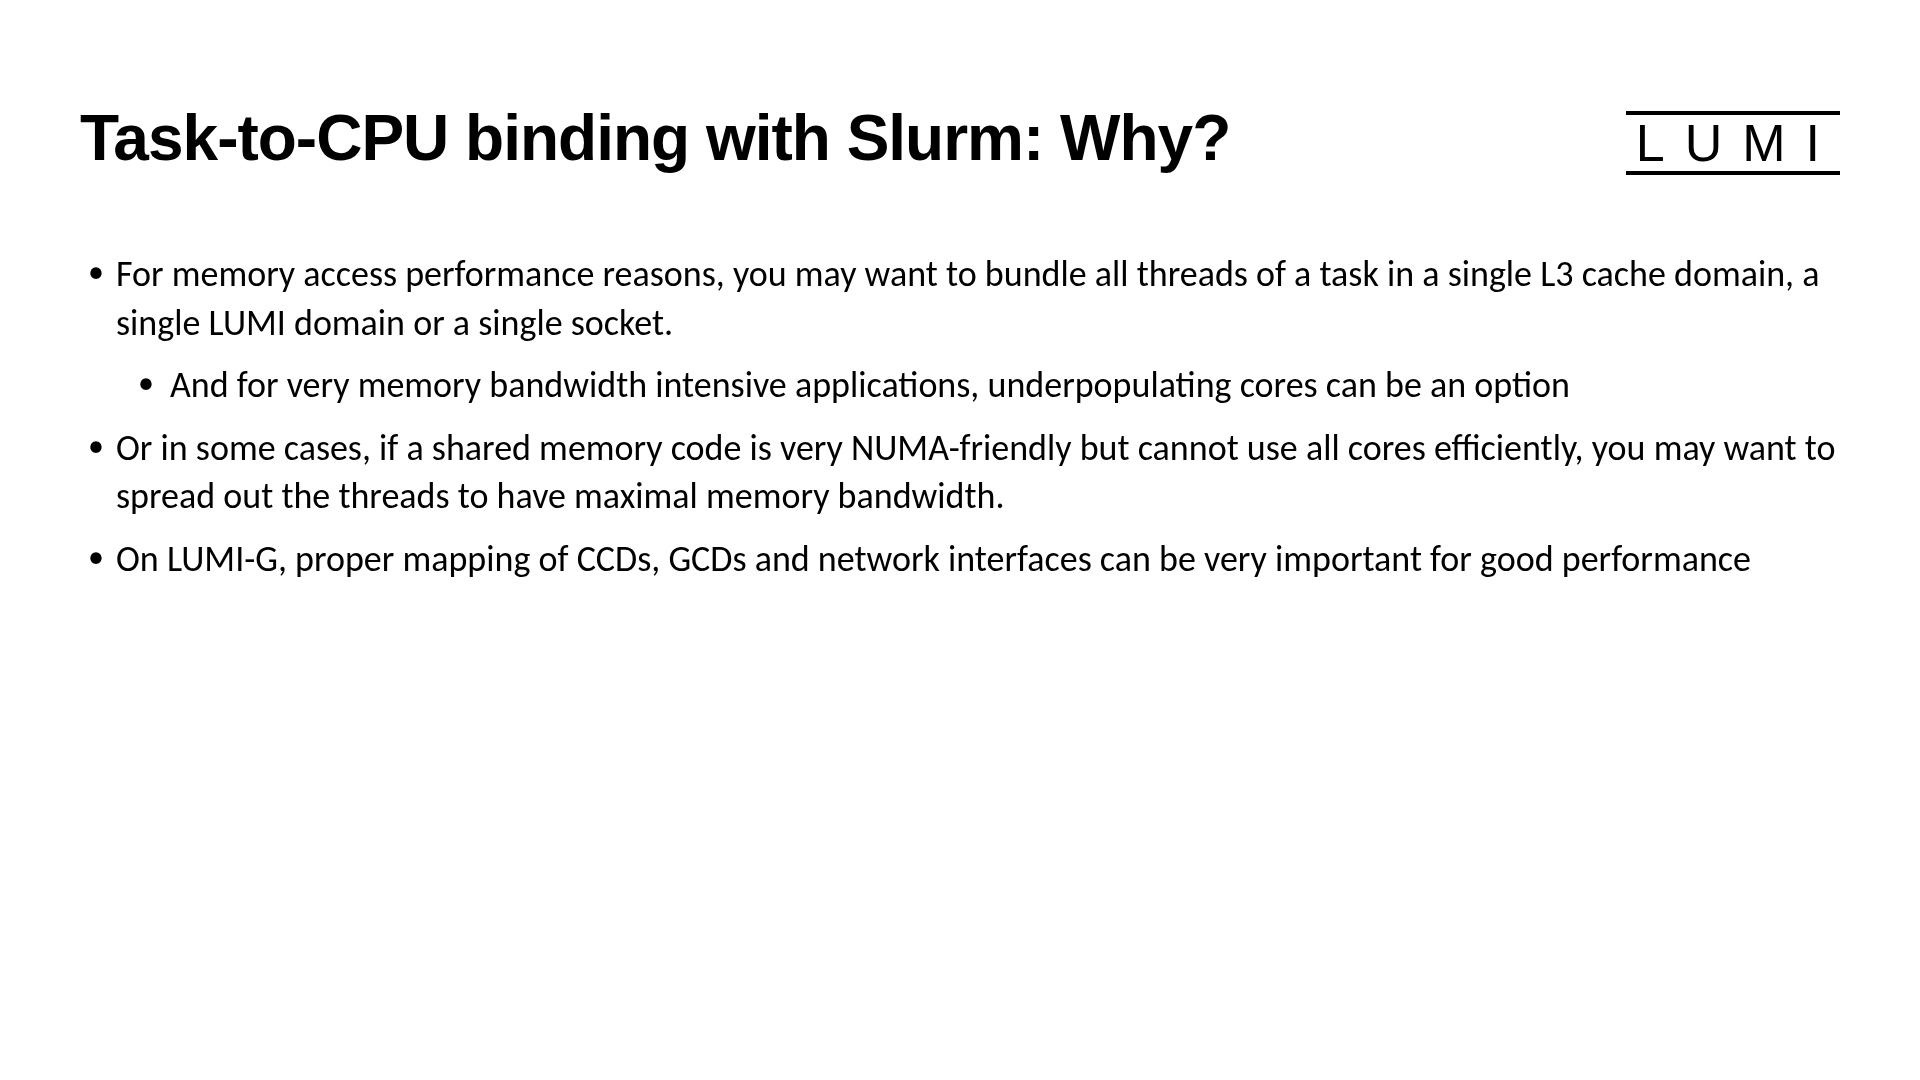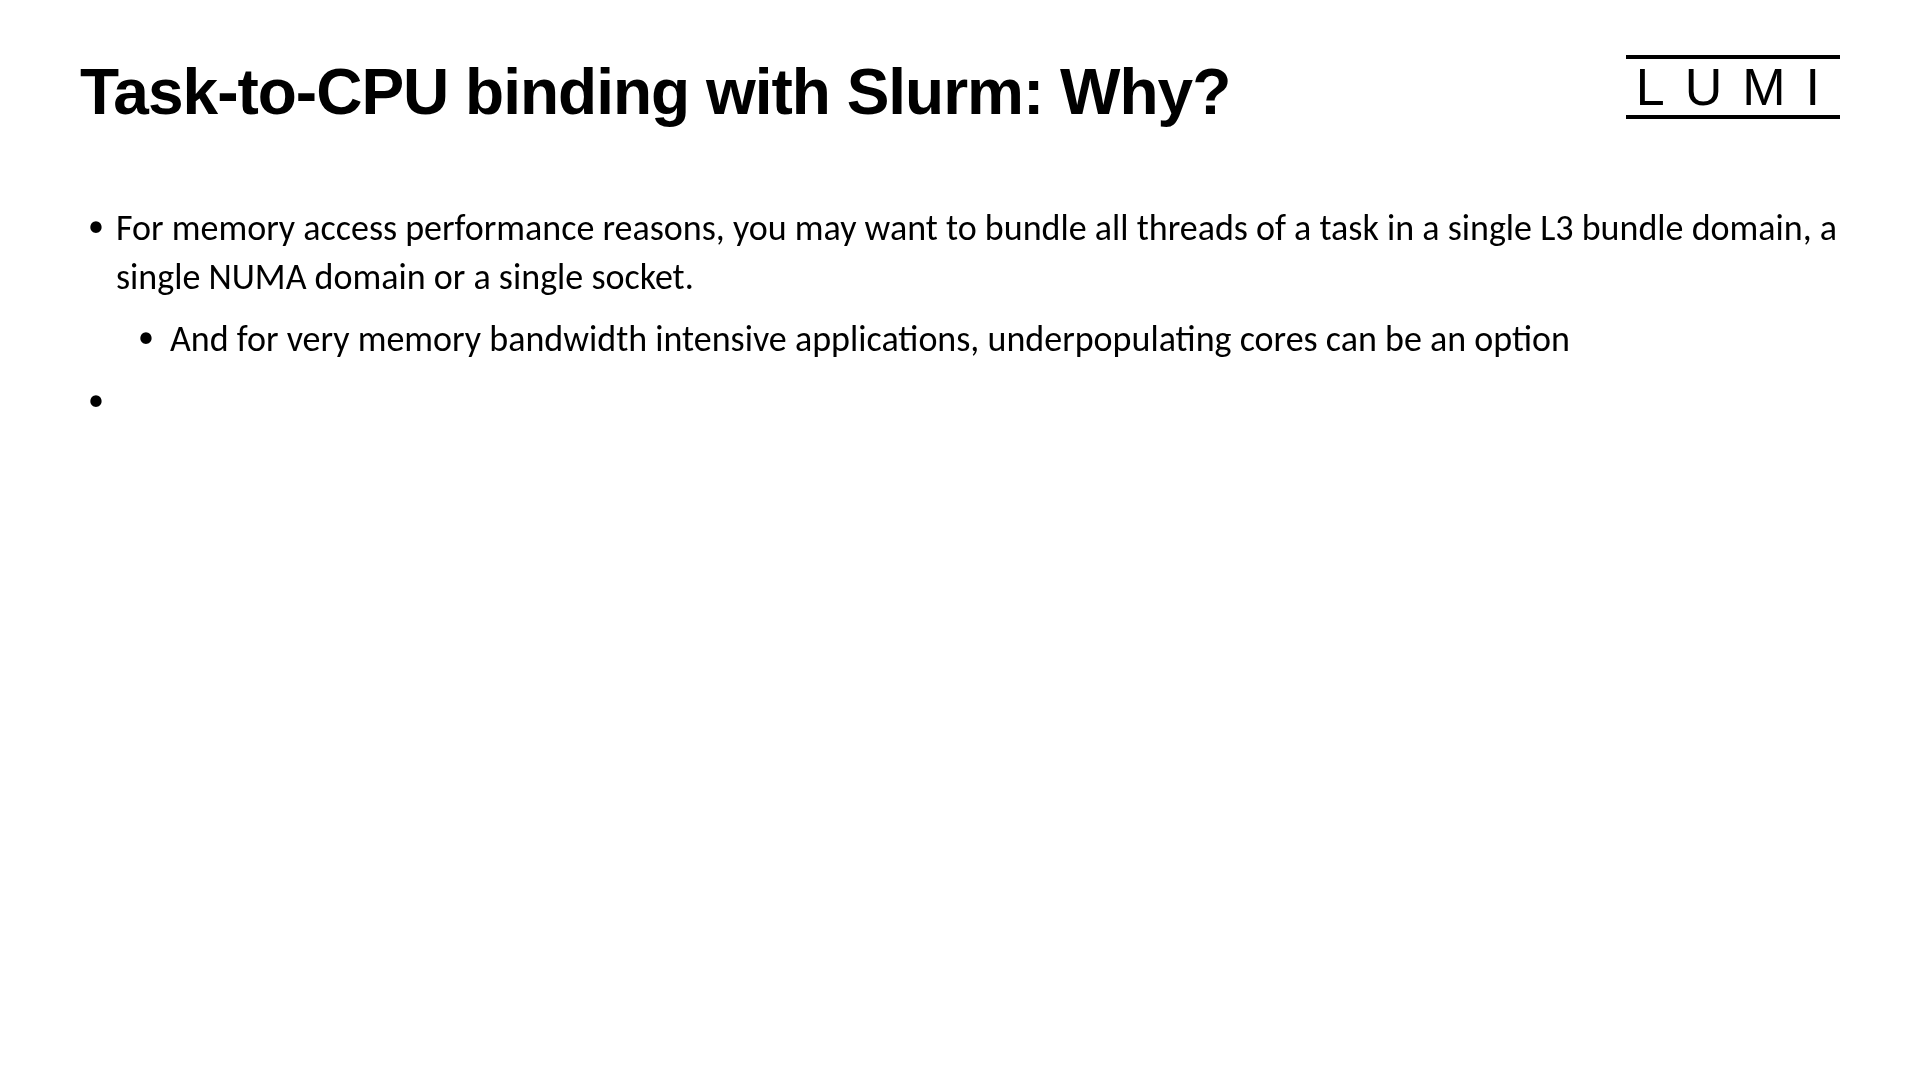--- a/index.html
+++ b/index.html
@@ -17,22 +17,23 @@
       overflow: hidden;
     }
     .slide {
       padding: 55px 80px;
       width: 100%;
       height: 100%;
     }
     .header {
       display: flex;
       justify-content: space-between;
-      align-items: center;
+      align-items: flex-end;
       margin-bottom: 75px;
+      margin-top: 46px;
     }
     .title {
       font-size: 64px;
       font-weight: 900;
       letter-spacing: -1px;
       font-family: 'Century Gothic', 'Futura', Arial, sans-serif;
     }
     .logo {
       font-size: 52px;
       font-weight: 400;
@@ -84,24 +85,28 @@
 <body>
 
 <div class="slide">
   <div class="header">
     <h1 class="title">Task-to-CPU binding with Slurm: Why?</h1>
     <div class="logo">LUMI</div>
   </div>
   <div class="content">
     <ul class="bullet-list">
       <li class="bullet-item">
-        <span>For memory access performance reasons, you may want to bundle all threads of a task in a single L3 bundle domain, a single NUMA domain or a single socket.</span>
+        <span>For memory access performance reasons, you may want to bundle all threads of a task in a single L3 cache domain, a single LUMI domain or a single socket.</span>
         <ul class="sub-list">
           <li class="sub-item">
             <span>And for very memory bandwidth intensive applications, underpopulating cores can be an option</span>
           </li>
         </ul>
       </li>
       <li class="bullet-item">
+        <span>Or in some cases, if a shared memory code is very NUMA-friendly but cannot use all cores efficiently, you may want to spread out the threads to have maximal memory bandwidth.</span>
+      </li>
+      <li class="bullet-item">
+        <span>On LUMI-G, proper mapping of CCDs, GCDs and network interfaces can be very important for good performance</span>
       </li>
     </ul>
   </div>
 </div>
 
 </body></html>

